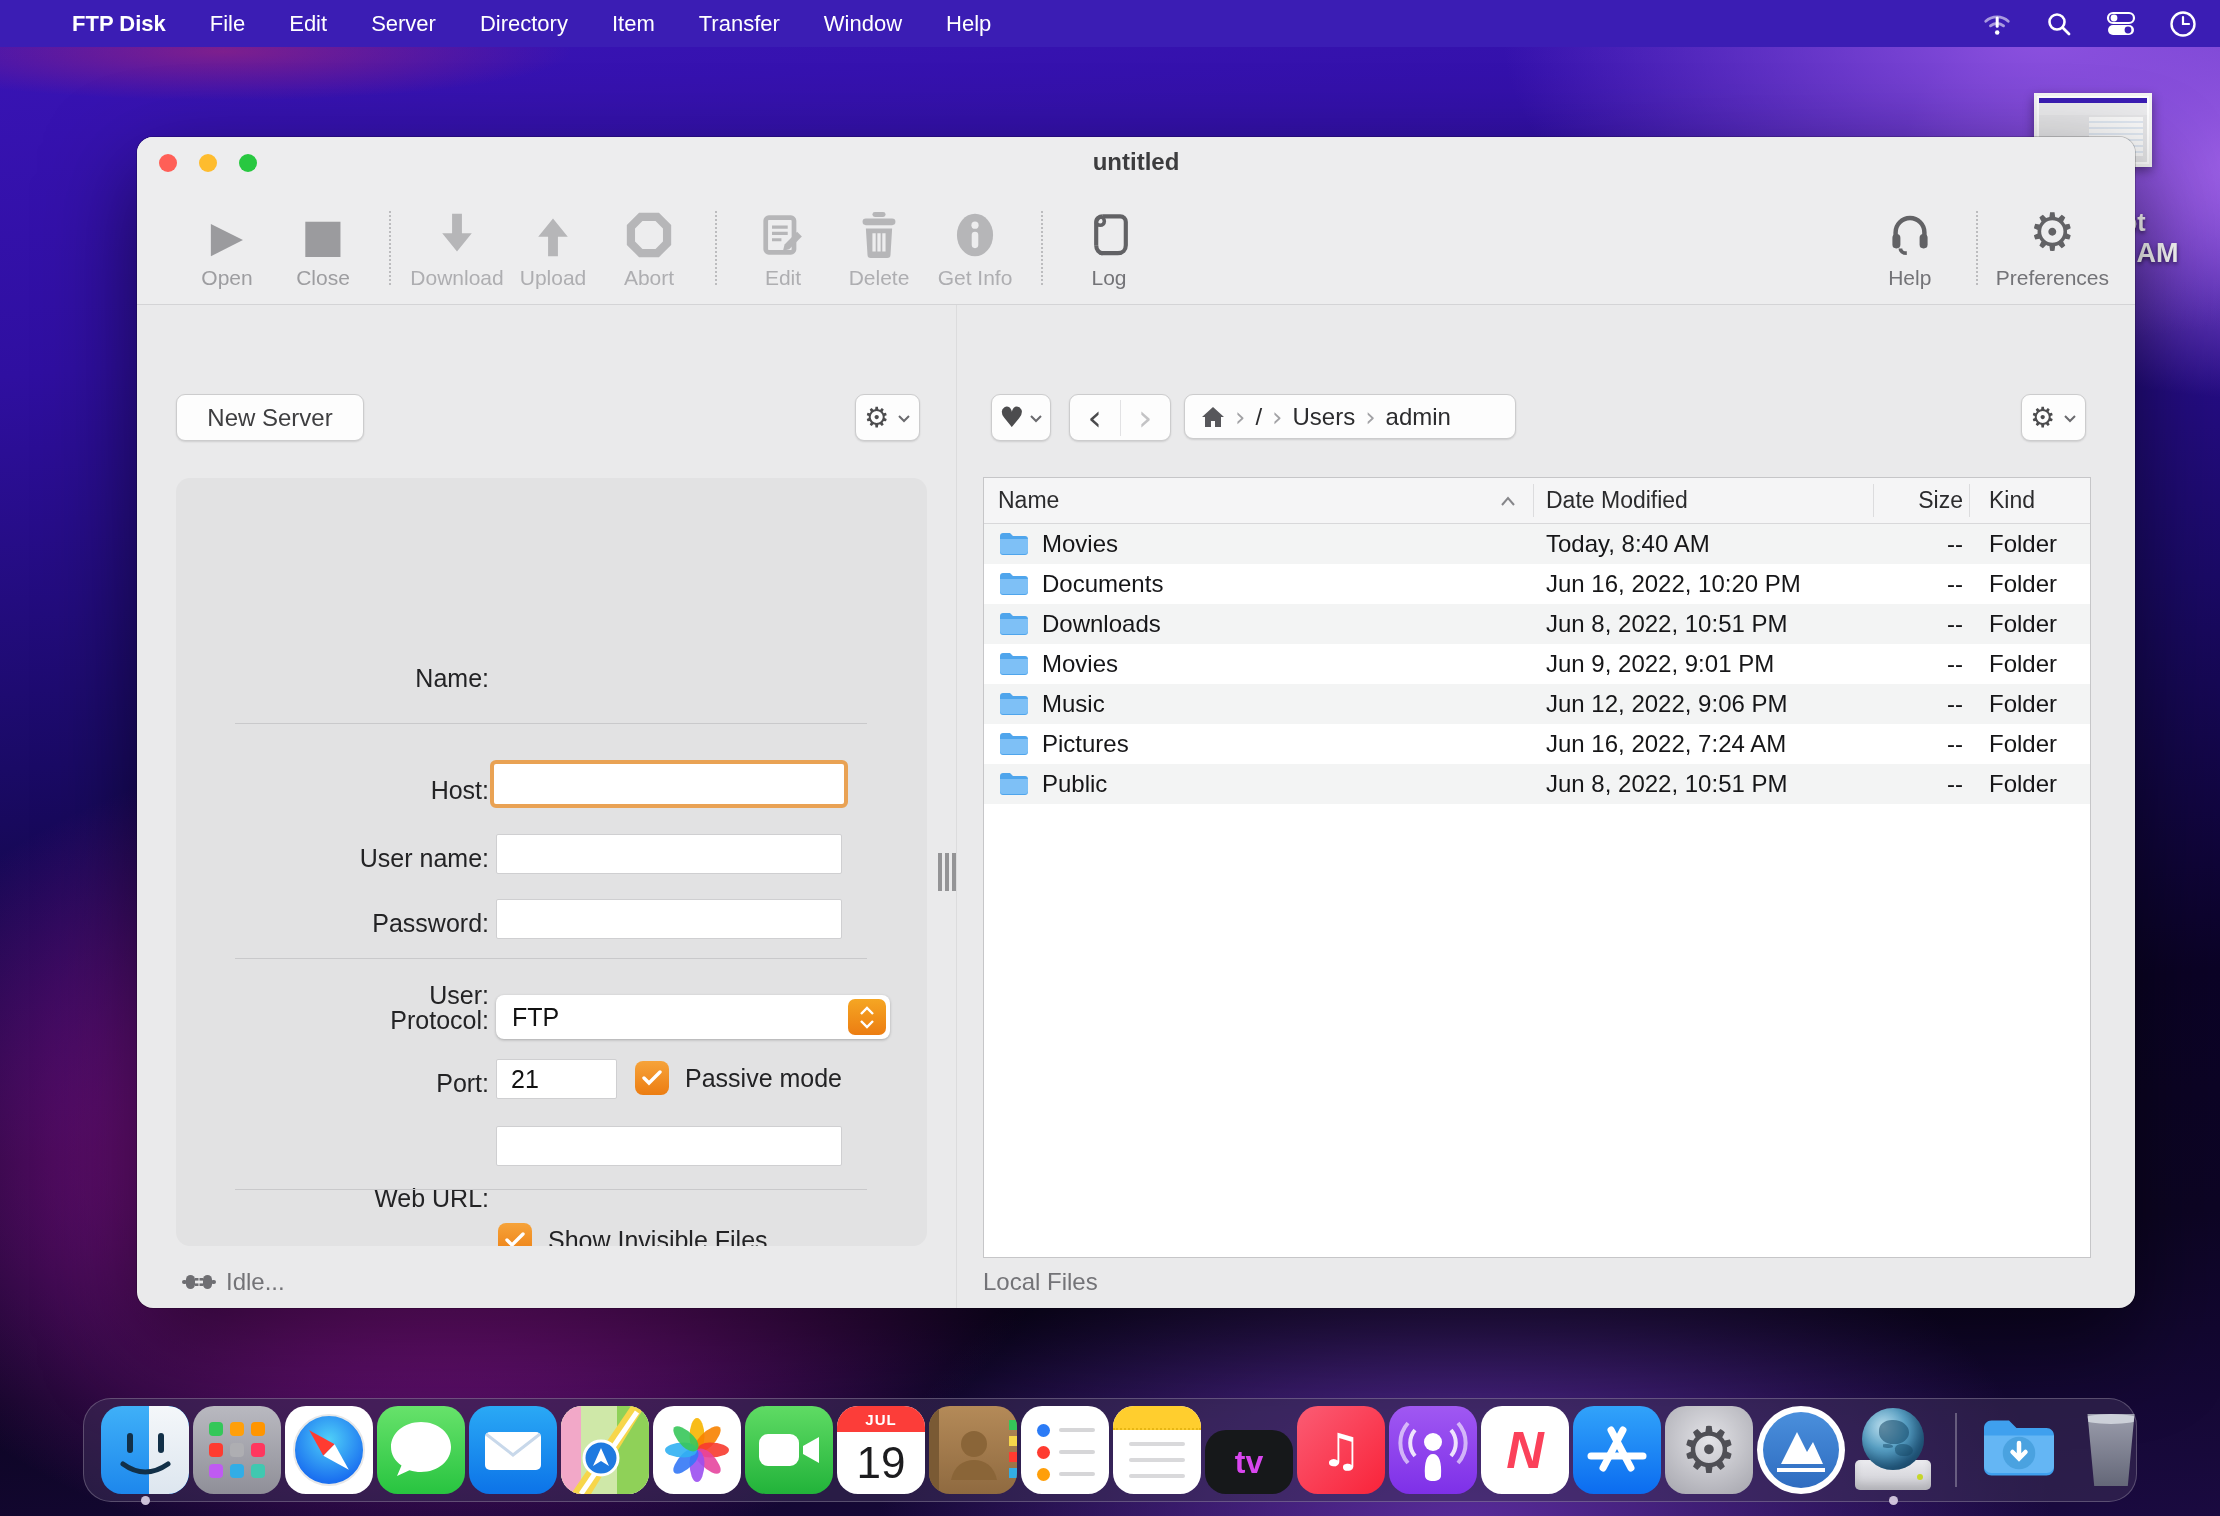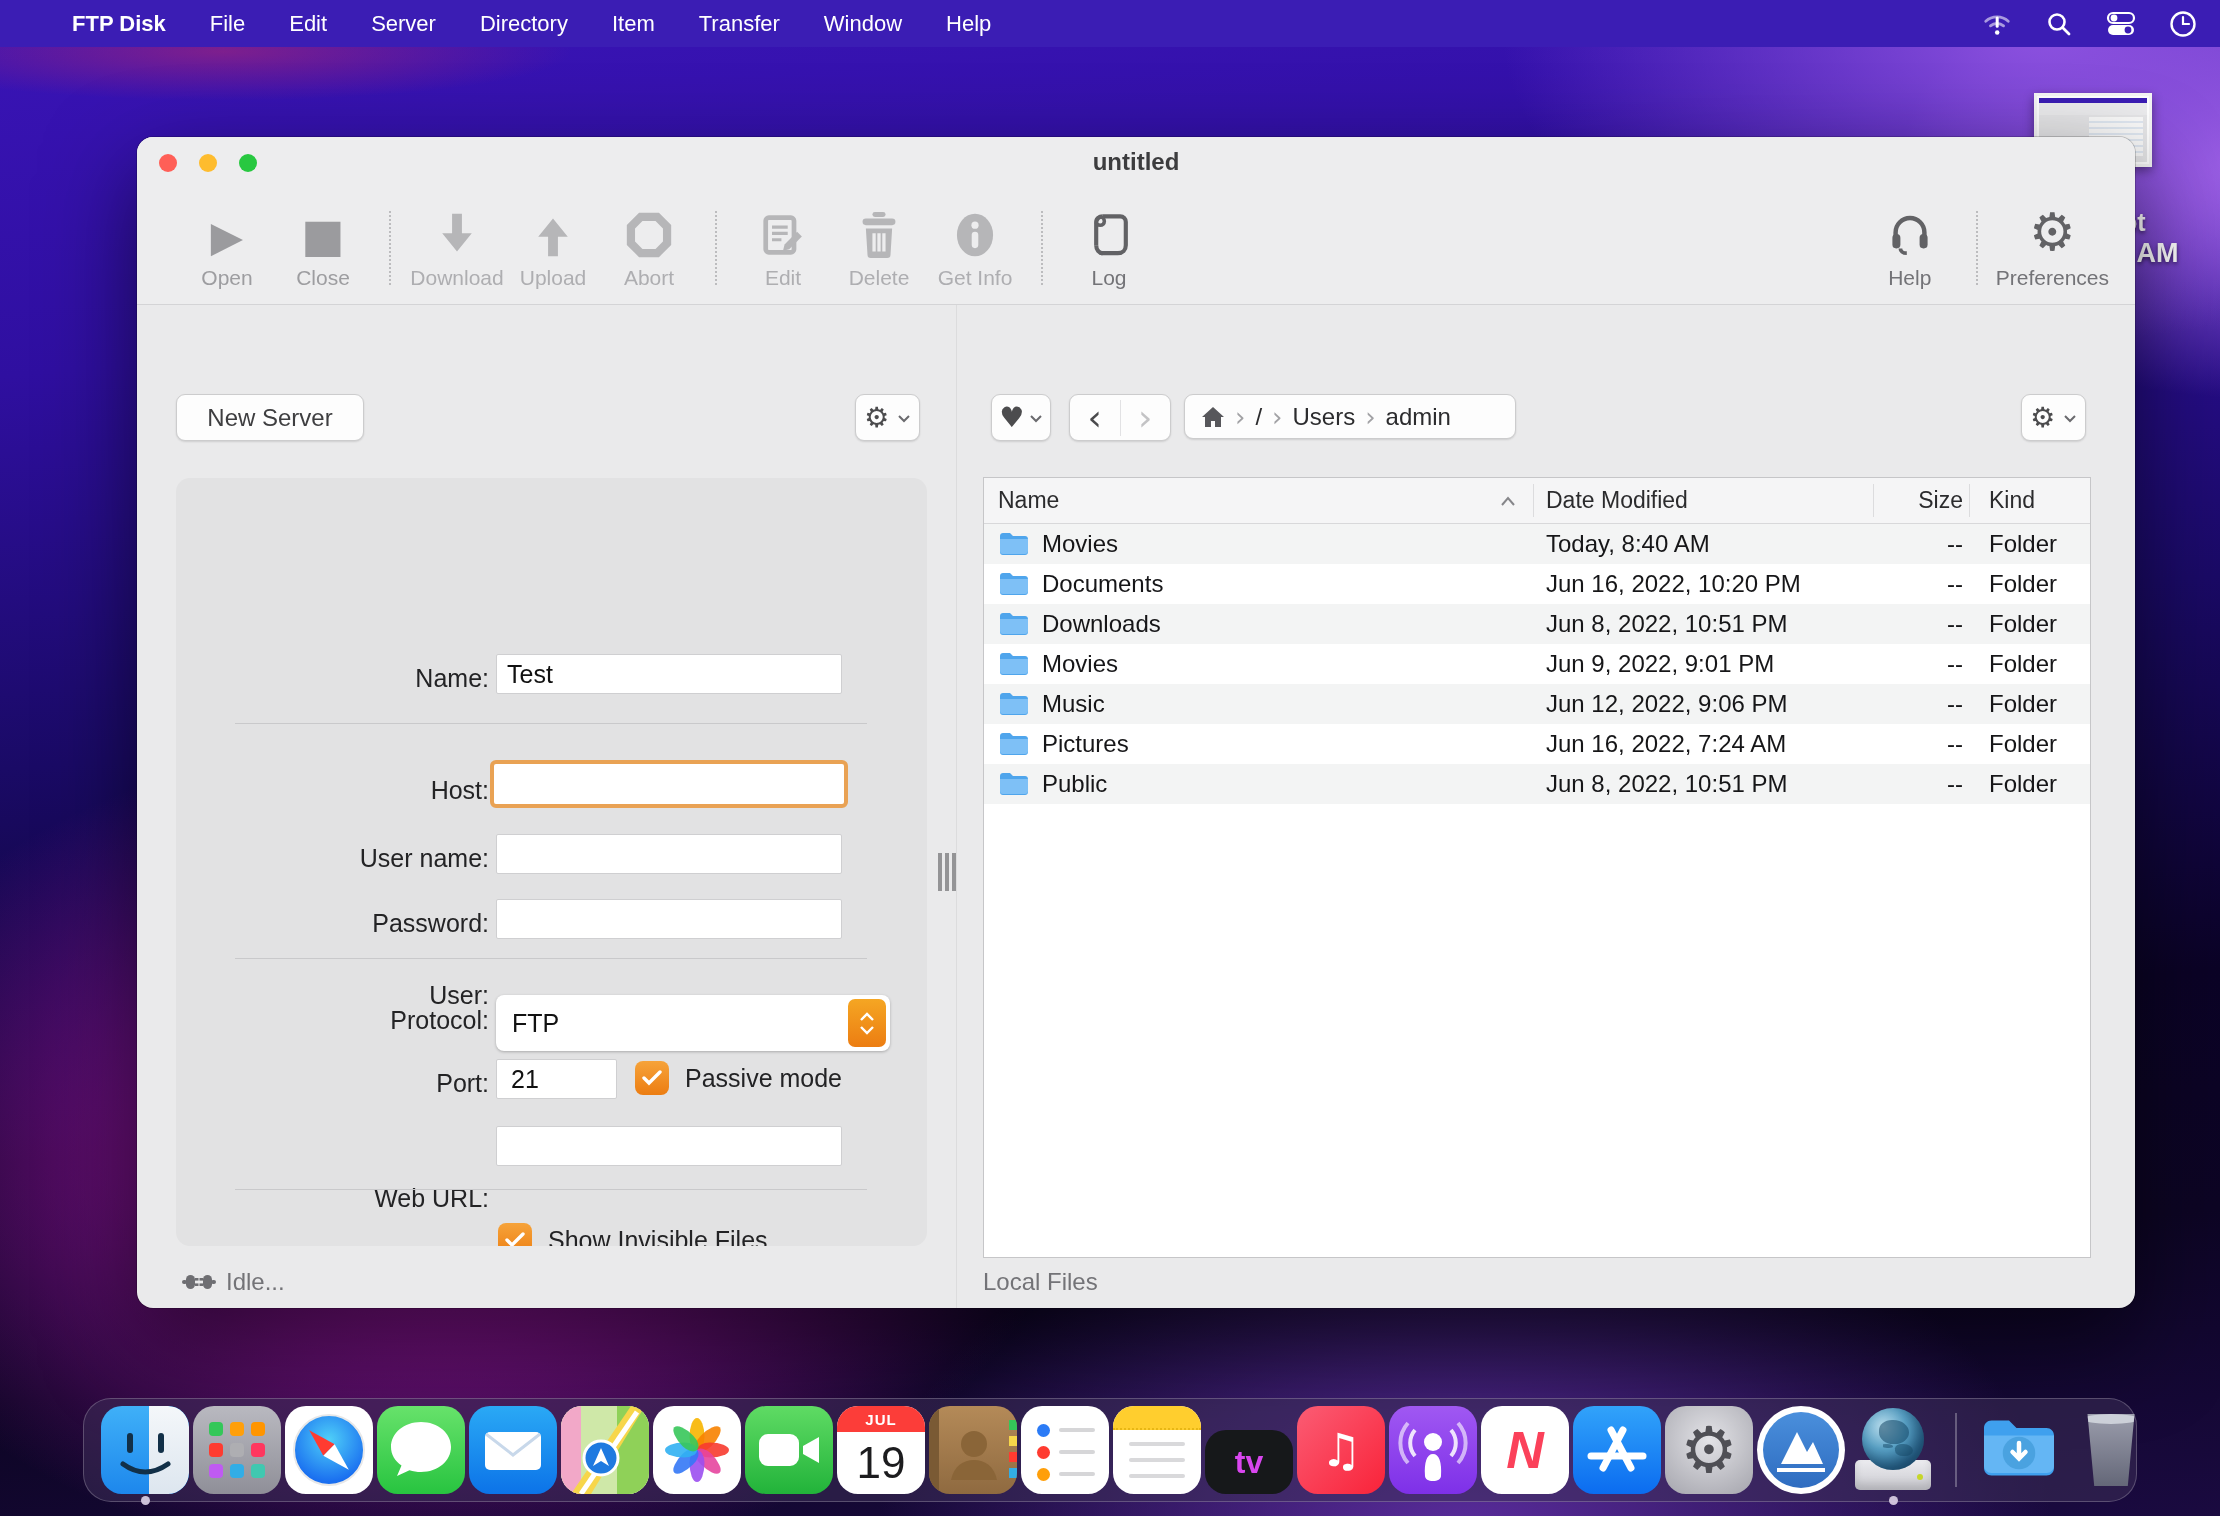--- a/index.html
+++ b/index.html
@@ -381,36 +381,35 @@
     </div>
     <div class="btn" style="left:1884px;top:257px;width:63px;">
       <span class="glyph" style="font-size:28px;color:#4c4c4e;">⚙</span>
       <svg class="chev" viewBox="0 0 14 14">
           <path d="M2 5l5 5 5-5" fill="none" stroke="#6a6a6e" stroke-width="2"></path>
         </svg>
     </div>
 
     <div class="card">
       <div class="flabel" style="left:38px;top:186px;">Name:</div>
-      <div class="tfield" style="left:320px;top:176px;width:324px;height:38px;">Test</div>
       <div class="hsep noi" style="top:245px;"></div>
 
       <div class="flabel" style="left:38px;top:298px;">Host:</div>
       <div class="tfield focus" style="left:314px;top:282px;width:330px;height:40px;"></div>
 
       <div class="flabel" style="left:38px;top:366px;">User name:</div>
       <div class="tfield" style="left:320px;top:356px;width:324px;height:38px;"></div>
 
       <div class="flabel" style="left:38px;top:431px;">Password:</div>
       <div class="tfield" style="left:320px;top:421px;width:324px;height:38px;"></div>
       <div class="hsep noi" style="top:480px;"></div>
 
       <div class="flabel" style="left:38px;top:503px;">User:</div>
       <div class="flabel" style="left:38px;top:528px;">Protocol:</div>
-      <div class="select" style="left:320px;top:517px;width:378px;height:56px;">
+      <div class="select" style="left:320px;top:517px;width:378px;height:44px;">
         <span>FTP</span>
         <span class="stepper">
           <svg width="16" height="10" viewBox="0 0 16 10">
               <path d="M2 8l6-6 6 6" fill="none" stroke="#fff" stroke-width="2.4"></path>
             </svg>
           <svg width="16" height="10" viewBox="0 0 16 10">
               <path d="M2 2l6 6 6-6" fill="none" stroke="#fff" stroke-width="2.4"></path>
             </svg>
         </span>
       </div>

